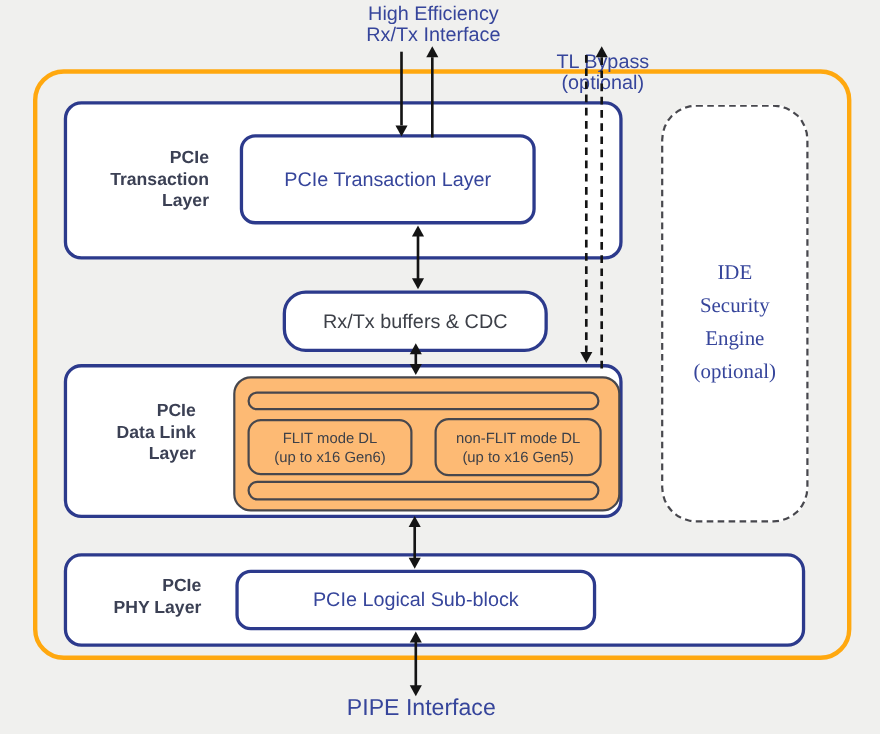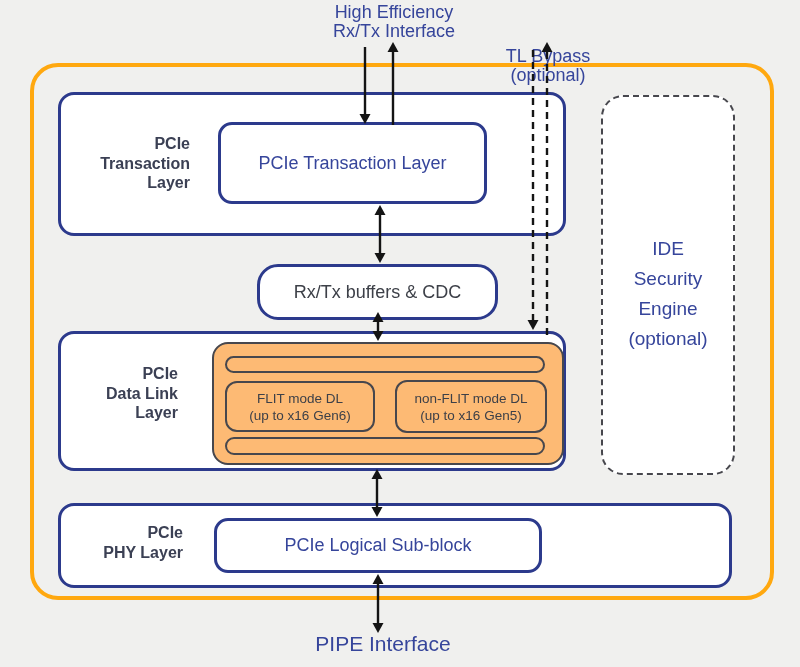--- a/index.html
+++ b/index.html
@@ -41,24 +41,24 @@
     background:#fdba74; border:2.5px solid var(--gray-border); z-index:3;
   }
   .dl-sub{
     display:flex; align-items:center; justify-content:center;
     font-size:13.5px; line-height:17px; color:var(--gray-text);
     text-align:center; border-radius:12px; border-width:2px; z-index:4;
   }
   .rxtx-text{ font-size:18px; color:var(--gray-text); }
   .ide-box{
     left:601px; top:95px; width:134px; height:380px;
-    background:#fff; border:2.5px dashed var(--gray-border); border-radius:22px;
+    background:#fff; border:2.5px dashed var(--gray-border); border-radius:32px;
     display:flex; align-items:center; justify-content:center;
     padding-top:18px; z-index:2;
-    font-size:19px; line-height:30px; color:var(--blue-text); text-align:center;
+    font-size:19px; line-height:30px; color:var(--blue-text); text-align:center;font-family:Liberation Serif, serif;
   }
   .pipe-label{
     left:283px; top:632px; width:200px; text-align:center;
     font-size:21px; color:var(--blue-text); z-index:10;
   }
   svg.arrow-layer{
     position:absolute; left:0; top:0; width:800px; height:667px;
     z-index:20; pointer-events:none;
   }
   .arrow-line{ stroke:var(--arrow); stroke-width:2.4; fill:none; }
@@ -90,21 +90,21 @@
 <div class="abs layer-box" style="left:58px;top:331px;width:508px;height:140px;"></div>
 <div class="abs section-label ml" style="left:58px;top:364px;width:120px;">PCIe
 Data Link
 Layer</div>
 <div class="abs gray-box" style="left:212px;top:342px;width:352px;height:123px;border-radius:16px;"></div>
 <div class="abs gray-box" style="left:225px;top:356px;width:320px;height:17px;border-radius:9px;border-width:2px;z-index:4;"></div>
 <div class="abs gray-box dl-sub ml" style="left:225px;top:381px;width:150px;height:51px;">
   <span class="ml">FLIT mode DL
 (up to x16 Gen6)</span>
 </div>
-<div class="abs gray-box dl-sub ml" style="left:395px;top:380px;width:152px;height:53px;">
+<div class="abs gray-box dl-sub ml" style="left:395px;top:380px;width:152px;height:53px;border-radius:13px;">
   <span class="ml">non-FLIT mode DL
 (up to x16 Gen5)</span>
 </div>
 <div class="abs gray-box" style="left:225px;top:437px;width:320px;height:18px;border-radius:9px;border-width:2px;z-index:4;"></div>
 
 <div class="abs layer-box" style="left:58px;top:503px;width:674px;height:85px;"></div>
 <div class="abs section-label ml" style="left:58px;top:523px;width:125px;">PCIe
 PHY Layer</div>
 <div class="abs inner-box" style="left:214px;top:518px;width:328px;height:55px;justify-content:center;">
   <span>PCIe Logical Sub-block</span>

